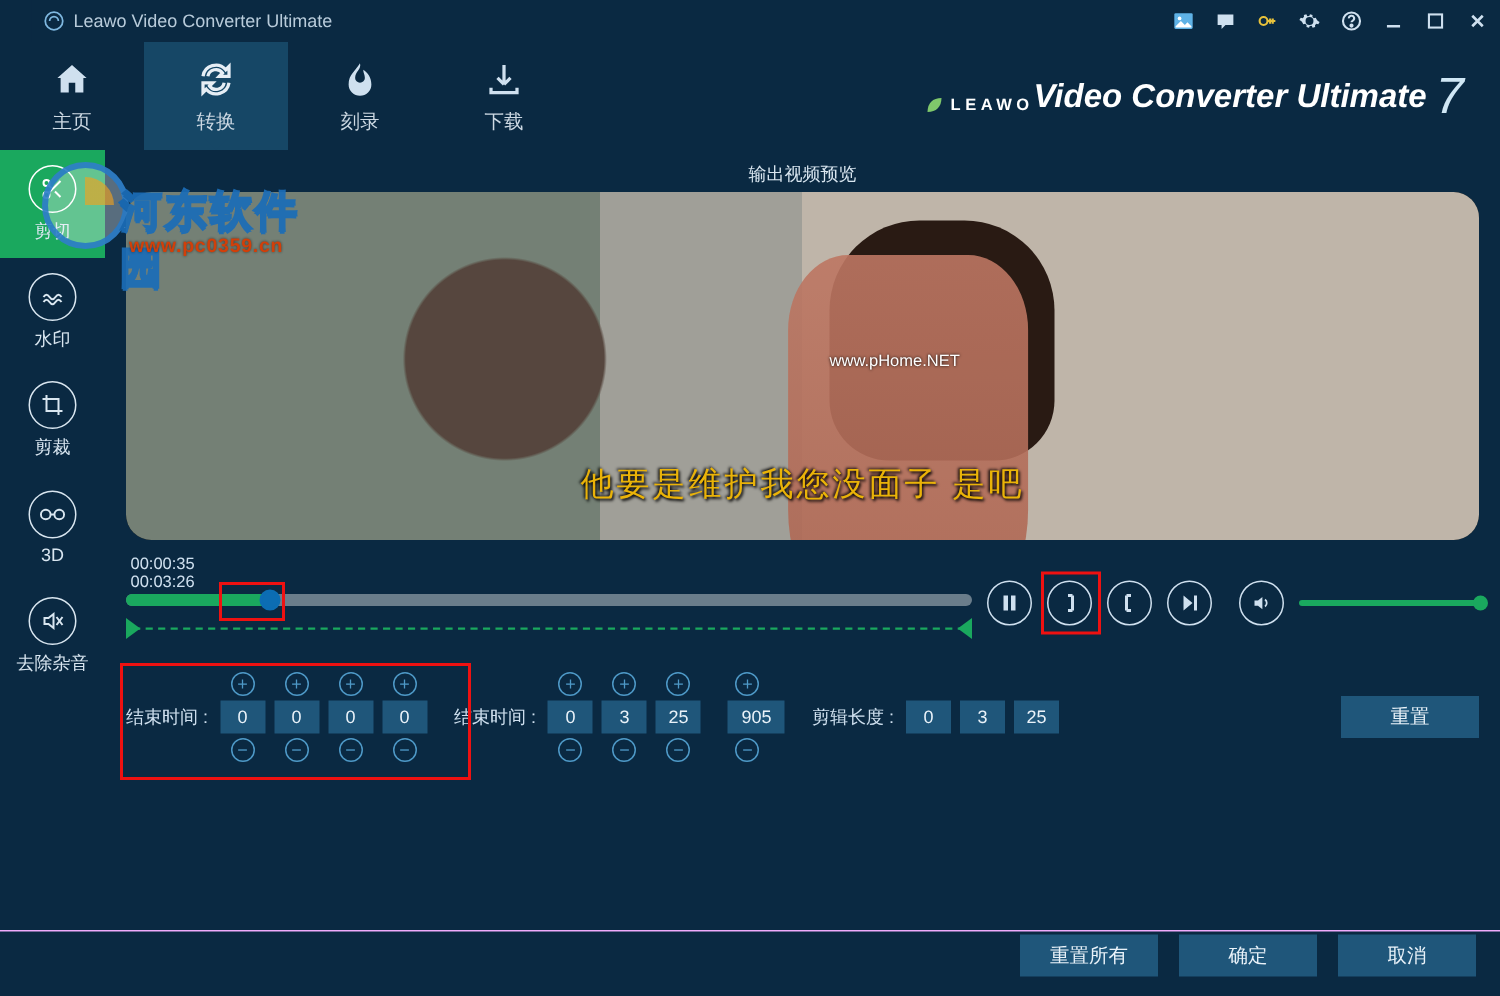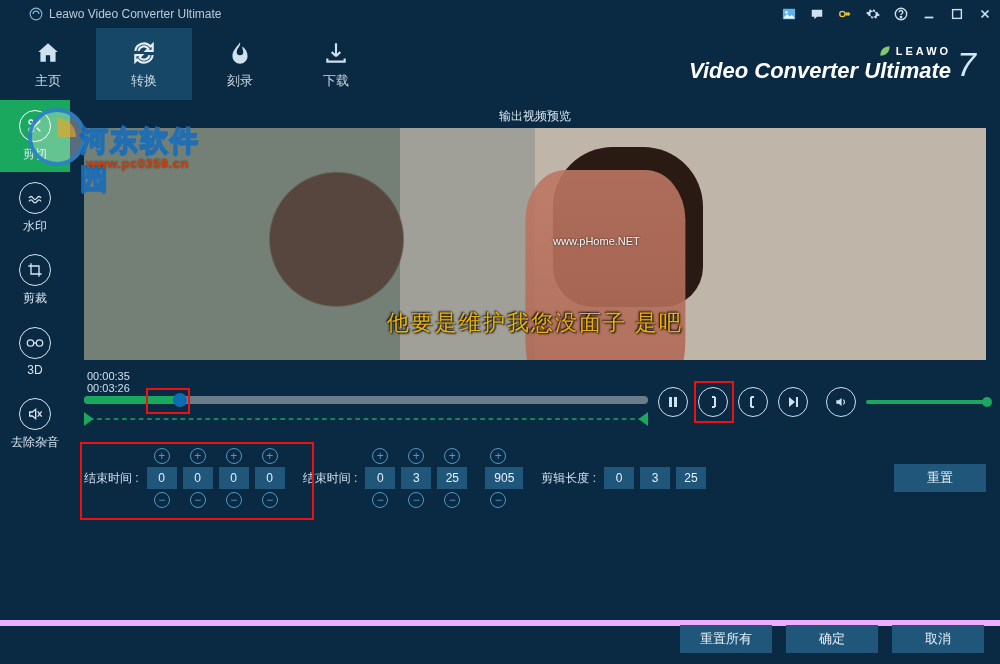--- a/index.html
+++ b/index.html
@@ -14,33 +14,33 @@
 .topnav { height: 72px; background: #0a2942; display: flex; align-items: stretch; position: relative; }
 .nav-tab { width: 96px; display: flex; flex-direction: column; align-items: center; justify-content: center; gap: 4px; color: #cdd9e3; cursor: pointer; position: relative; }
 .nav-tab.active { background: #164766; }
 .nav-tab.active::after { content: ""; position: absolute; bottom: -8px; left: 50%; transform: translateX(-50%); border: 8px solid transparent; border-top-color: #164766; }
 .nav-tab .ico { width: 30px; height: 30px; display: flex; align-items: center; justify-content: center; }
 .nav-tab .lbl { font-size: 13px; }
 .brand { margin-left: auto; display: flex; align-items: center; padding-right: 24px; color: #fff; }
 .brand-text { display: flex; align-items: baseline; gap: 6px; }
 .brand-main { font-size: 22px; font-weight: 600; font-style: italic; }
 .brand-7 { font-size: 34px; font-weight: 300; font-style: italic; margin-left: 4px; color: #d0e7f5; }
-.brand-logo-wrap { display: flex; flex-direction: column; align-items: flex-end; margin-right: 2px; }
+.brand-logo-wrap { display: flex; flex-direction: row; align-items: flex-end; margin-right: 2px; }
 .brand-leawo { font-size: 11px; letter-spacing: 3px; font-weight: 600; display: flex; align-items: center; gap: 4px; }
 
 .workspace { display: flex; height: 520px; }
 .lefttools { width: 70px; background: #0a2942; display: flex; flex-direction: column; }
 .tool { height: 72px; display: flex; flex-direction: column; align-items: center; justify-content: center; gap: 4px; color: #d9e6f0; cursor: pointer; }
 .tool.active { background: #1aa85e; }
 .tool .circ { width: 32px; height: 32px; border: 1.5px solid #d9e6f0; border-radius: 50%; display: flex; align-items: center; justify-content: center; }
 .tool .tl { font-size: 12px; }
 
 .main { flex: 1; background: #0a2942; padding: 8px 14px 0 14px; display: flex; flex-direction: column; position: relative; }
 .preview-title { text-align: center; font-size: 12px; color: #d9e6f0; height: 20px; }
-.video-box { background: #000; height: 232px; position: relative; overflow: hidden; display: flex; align-items: center; justify-content: center; }
+.video-box { background: #000; height: 232px; position: relative; overflow: hidden; display: flex; align-items: center; justify-content: center; border-radius: 17px; }
 .scene {
   position: absolute; inset: 0;
   background:
     radial-gradient(circle at 62% 38%, #e9d4c3 0 6%, transparent 6.2%),
     radial-gradient(circle at 28% 48%, #5b4a41 0 10%, transparent 10.3%),
     linear-gradient(to right, #7a877b 0 35%, #a8a7a0 35% 50%, #c9bfb2 50% 100%);
   filter: brightness(.95);
 }
 .scene::after {
   content: ""; position: absolute; left: 50%; top: 18%; width: 160px; height: 260px;
@@ -78,21 +78,21 @@
 .spinners { display: flex; gap: 6px; }
 .spin { display: flex; flex-direction: column; align-items: center; gap: 3px; }
 .spin .num { width: 30px; height: 22px; background: #1f567a; color: #e9f2f9; font-size: 12px; display: flex; align-items: center; justify-content: center; }
 .spin.wide .num { width: 38px; margin-left: 12px; }
 .spin .pm { width: 16px; height: 16px; border: 1.4px solid #4e99c7; color: #4e99c7; border-radius: 50%; display: flex; align-items: center; justify-content: center; font-size: 12px; line-height: 1; cursor: pointer; }
 .len-vals { display: flex; gap: 6px; }
 .len-vals .num { width: 30px; height: 22px; background: #1f567a; color: #e9f2f9; font-size: 12px; display: flex; align-items: center; justify-content: center; }
 .reset-btn { margin-left: auto; }
 .btn { min-width: 92px; height: 28px; background: #1f567a; color: #e9f2f9; display: inline-flex; align-items: center; justify-content: center; font-size: 13px; cursor: pointer; border: none; }
 
-.bottombar { height: 32px; background: #0a2942; border-top: 6px solid #f0abfc; display: flex; align-items: center; justify-content: flex-end; gap: 14px; padding: 0 16px; }
+.bottombar { height: 32px; background: #0a2942; border-top: 1px solid #f0abfc; display: flex; align-items: center; justify-content: flex-end; gap: 14px; padding: 0 16px; }
 </style>
 </head>
 <body>
 
 <div class="titlebar">
   <div class="app-title">
     <svg viewBox="0 0 24 24">
         <circle cx="12" cy="12" r="10" fill="none" stroke="#7fb8e0" stroke-width="2"></circle>
         <path d="M7 12a5 5 0 0 1 10 0" stroke="#7fb8e0" fill="none" stroke-width="2"></path>
       </svg>

